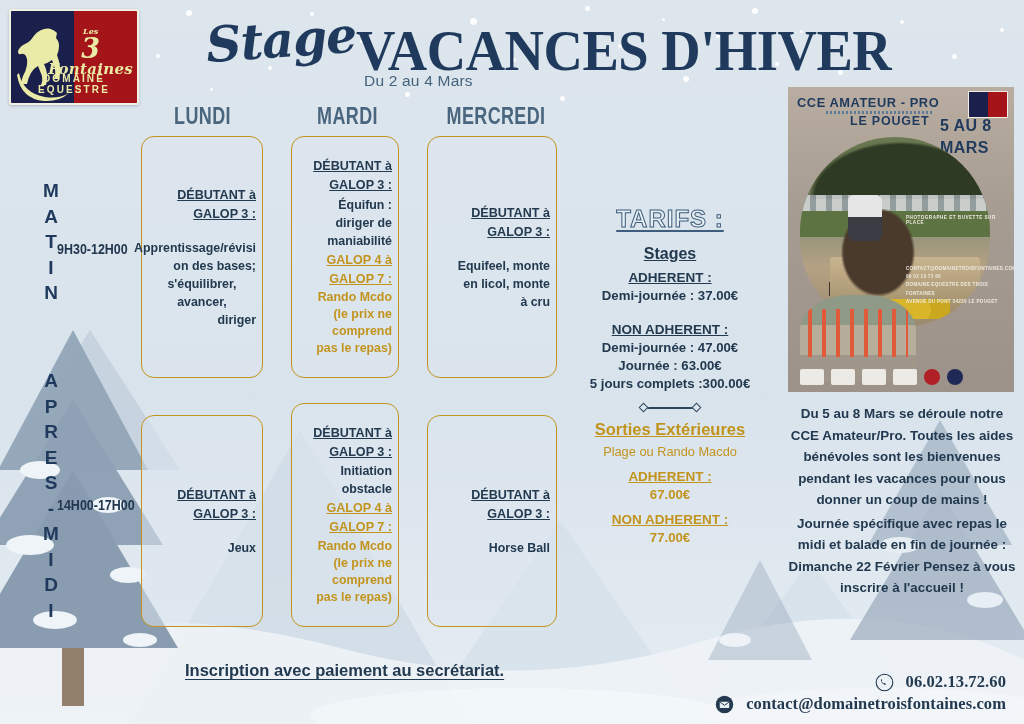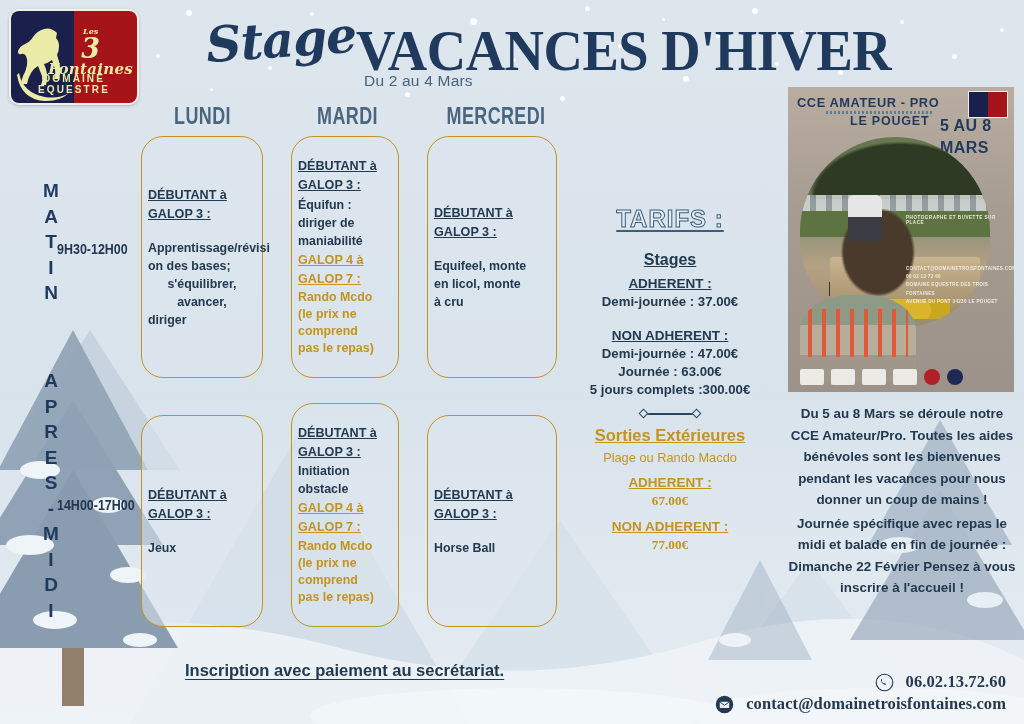--- a/index.html
+++ b/index.html
@@ -14,21 +14,21 @@
     background:linear-gradient(180deg,#dde6ed 0%,#d9e3ec 55%,#e6edf3 100%);
     overflow:hidden;
   }
   
   .bg-layer { position:absolute; inset:0; pointer-events:none; }
   .snowdot { position:absolute; background:#ffffff; border-radius:50%; opacity:.92; }
 
   
   .logo {
     position:absolute; left:9px; top:9px; width:130px; height:96px;
-    border:2px solid #f2f0e2; border-radius:10px; display:flex; overflow:hidden;
+    border:2px solid #f2f0e2; border-radius:3px; display:flex; overflow:hidden;
     box-shadow:0 1px 3px rgba(20,40,70,.25);
   }
   .logo-left { width:50%; background:#1b1f4b; position:relative; }
   .logo-right { width:50%; background:#a51419; position:relative; }
   .logo-sub {
     position:absolute; left:0; right:0; bottom:8px; text-align:center;
     font-size:10px; letter-spacing:2.1px; color:#e9eba6; font-weight:700;
     z-index:4;
   }
   .logo-3f {
@@ -67,56 +67,56 @@
 
   
   .dayhead {
     position:absolute; top:103px; font-size:23px; font-weight:700;
     color:#4a667f; letter-spacing:.5px; text-align:center;
     transform:scaleX(.78); transform-origin:center top;
   }
 
   
   .card {
-    position:absolute; border:1.6px solid #c2941e; border-radius:22px;
+    position:absolute; border:1.6px solid #c2941e; border-radius:13px;
     background:rgba(221,230,238,.55);
-    display:flex; flex-direction:column; align-items:flex-start; justify-content:center;
+    display:flex; flex-direction:column; align-items:flex-end; justify-content:center;
     padding:20px 6px; text-align:center;
   }
   .c-head { font-size:12.6px; font-weight:700; color:#22394f;
             text-decoration:underline; line-height:19px; }
   .c-body { font-size:12.4px; font-weight:700; color:#22394f; line-height:18px; }
   .c-gap { height:15px; }
   .c-head-gold { font-size:12.6px; font-weight:700; color:#c2941e;
                  text-decoration:underline; line-height:19px; }
   .c-body-gold { font-size:12.4px; font-weight:700; color:#c2941e; line-height:17px; }
 
   
   .tarifs { position:absolute; left:560px; top:205px; width:220px; text-align:center; }
   .t-title {
     font-size:24px; font-weight:700; color:#e7eef4; letter-spacing:1px;
     -webkit-text-stroke:1px #3e5d7c;
     text-decoration:underline; text-decoration-color:#3e5d7c;
     text-underline-offset:3px;
   }
   .t-sub { font-size:16px; font-weight:700; color:#22394f; text-decoration:underline;
-           margin-top:18px; }
+           margin-top:12px; }
   .t-cat { font-size:13.5px; font-weight:700; color:#22394f; text-decoration:underline;
            margin-top:7px; }
   .t-line { font-size:13.2px; font-weight:700; color:#22394f; margin-top:3px; }
   .divider { display:flex; align-items:center; justify-content:center; margin:13px 0 9px; }
   .divider .bar { width:46px; height:2px; background:#2b4660; }
   .divider .dia { width:7px; height:7px; background:#dde6ed; border:1.6px solid #2b4660;
                   transform:rotate(45deg); }
   .t-gold-title { font-size:16.5px; font-weight:700; color:#c2941e;
                   text-decoration:underline; }
   .t-gold-sub { font-size:12.8px; color:#c2941e; margin-top:5px; }
   .t-gold-cat { font-size:13.5px; font-weight:700; color:#c2941e;
                 text-decoration:underline; margin-top:10px; }
-  .t-gold-val { font-size:13.2px; font-weight:700; color:#c2941e; margin-top:3px;font-family:Liberation Serif, serif; }
+  .t-gold-val { font-size:13.2px; font-weight:700; color:#c2941e; margin-top:3px; }
 
   
   .cce {
     position:absolute; left:788px; top:87px; width:226px; height:305px;
     background:linear-gradient(180deg,#b9ada1 0%,#a79c92 40%,#9d9289 100%);
     overflow:hidden;
   }
   .cce-title { position:absolute; left:9px; top:8px; font-size:13.5px; font-weight:700;
                color:#1f3a5c; letter-spacing:.6px; transform:scaleX(.95);
                transform-origin:left top; }

